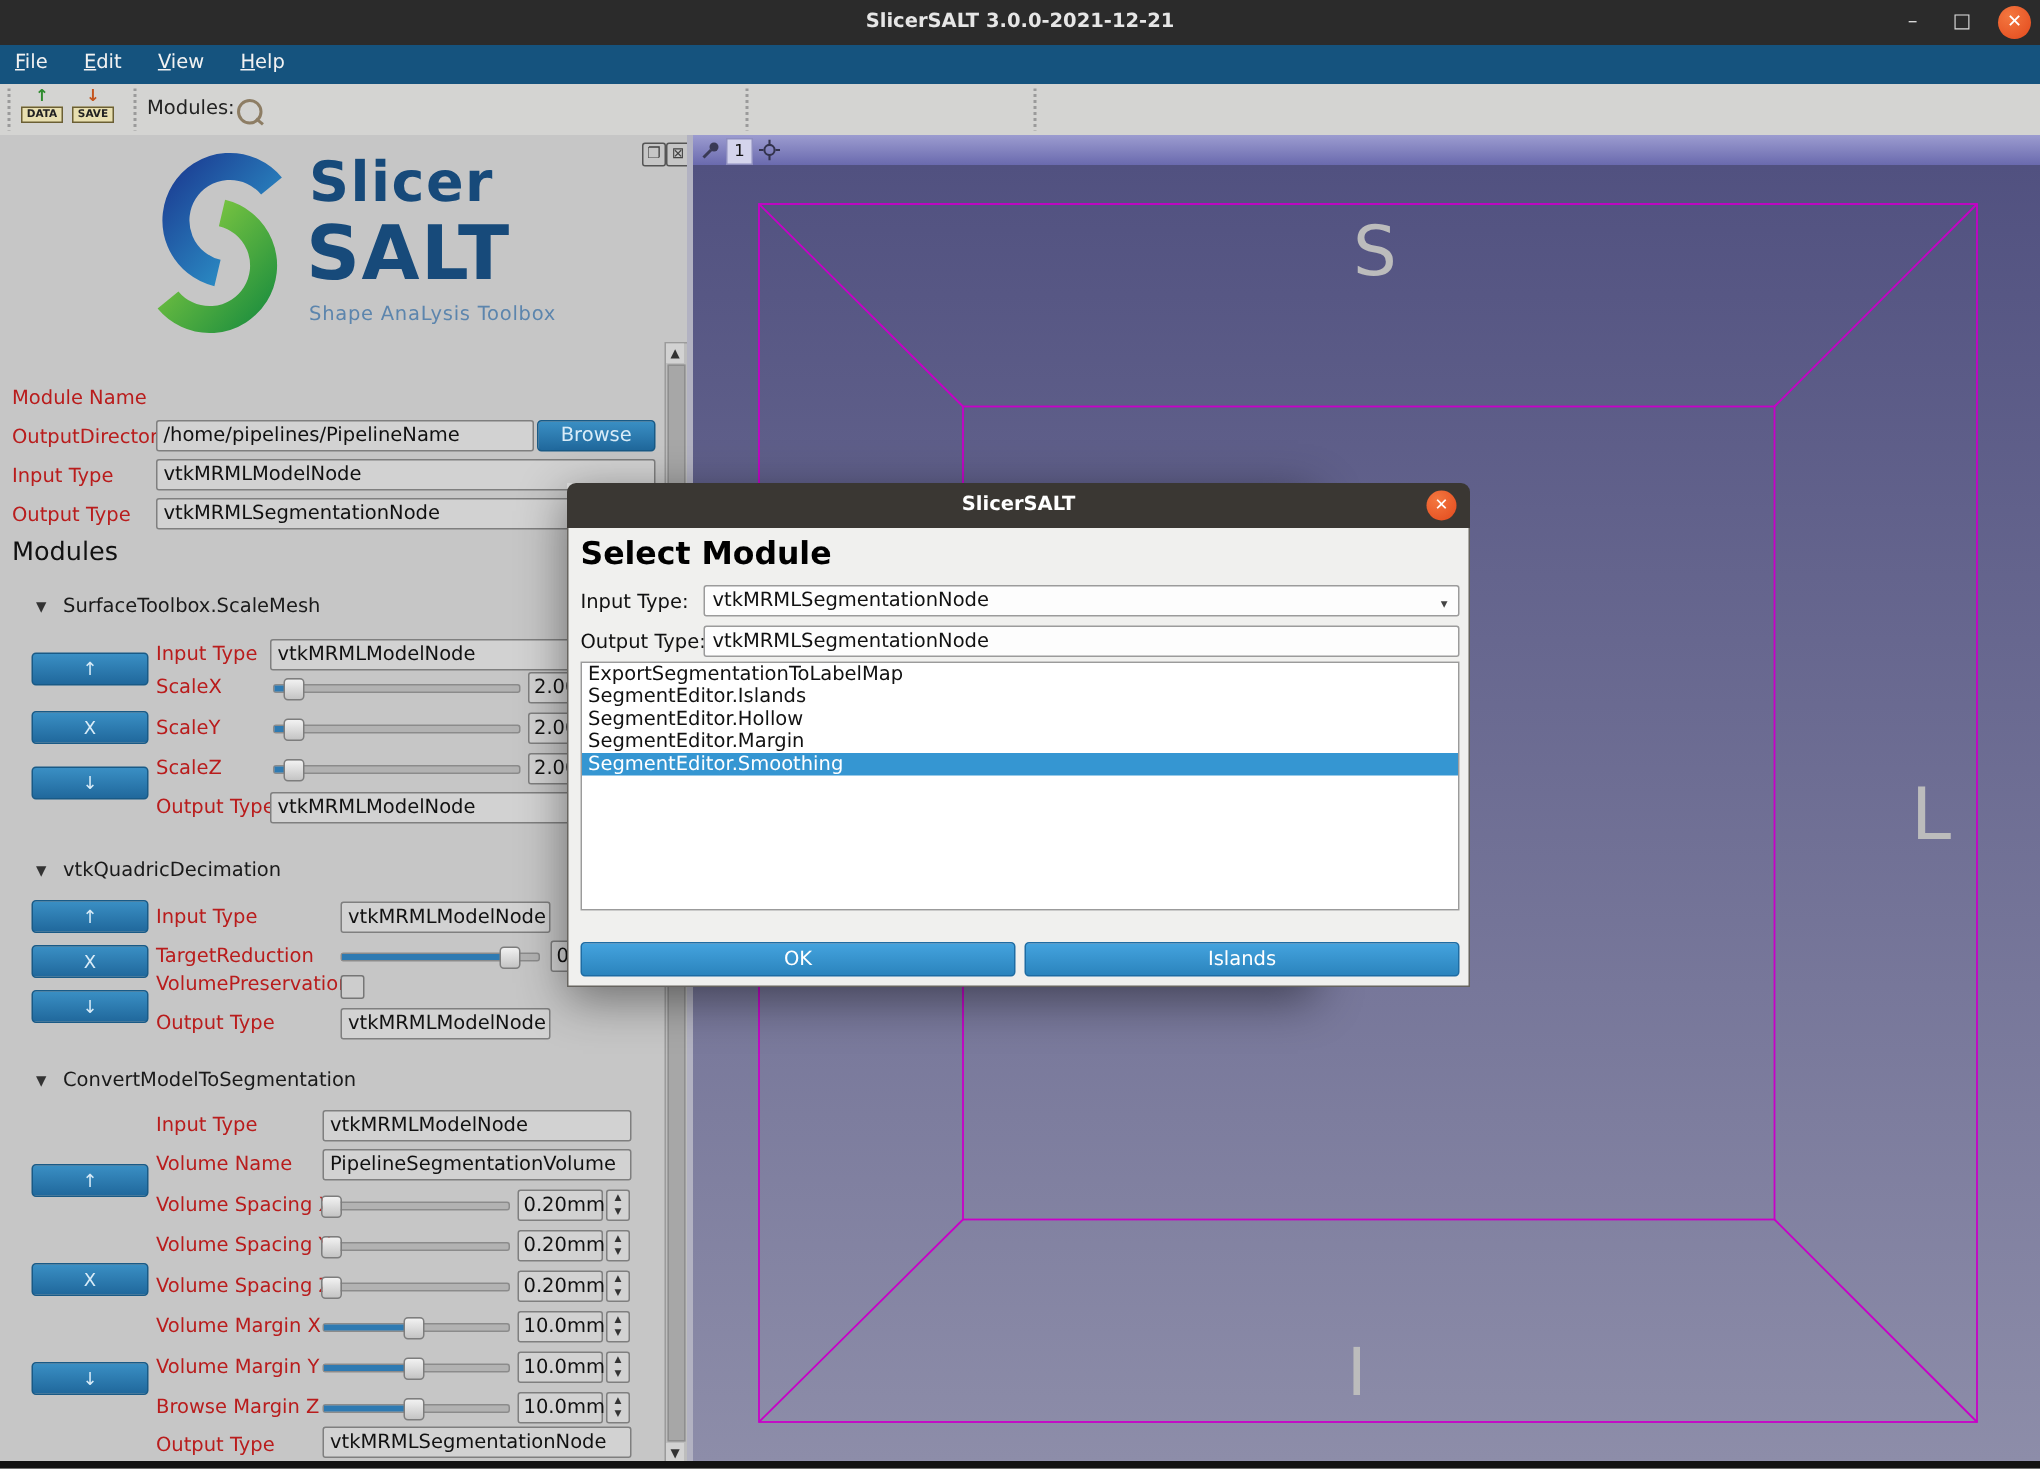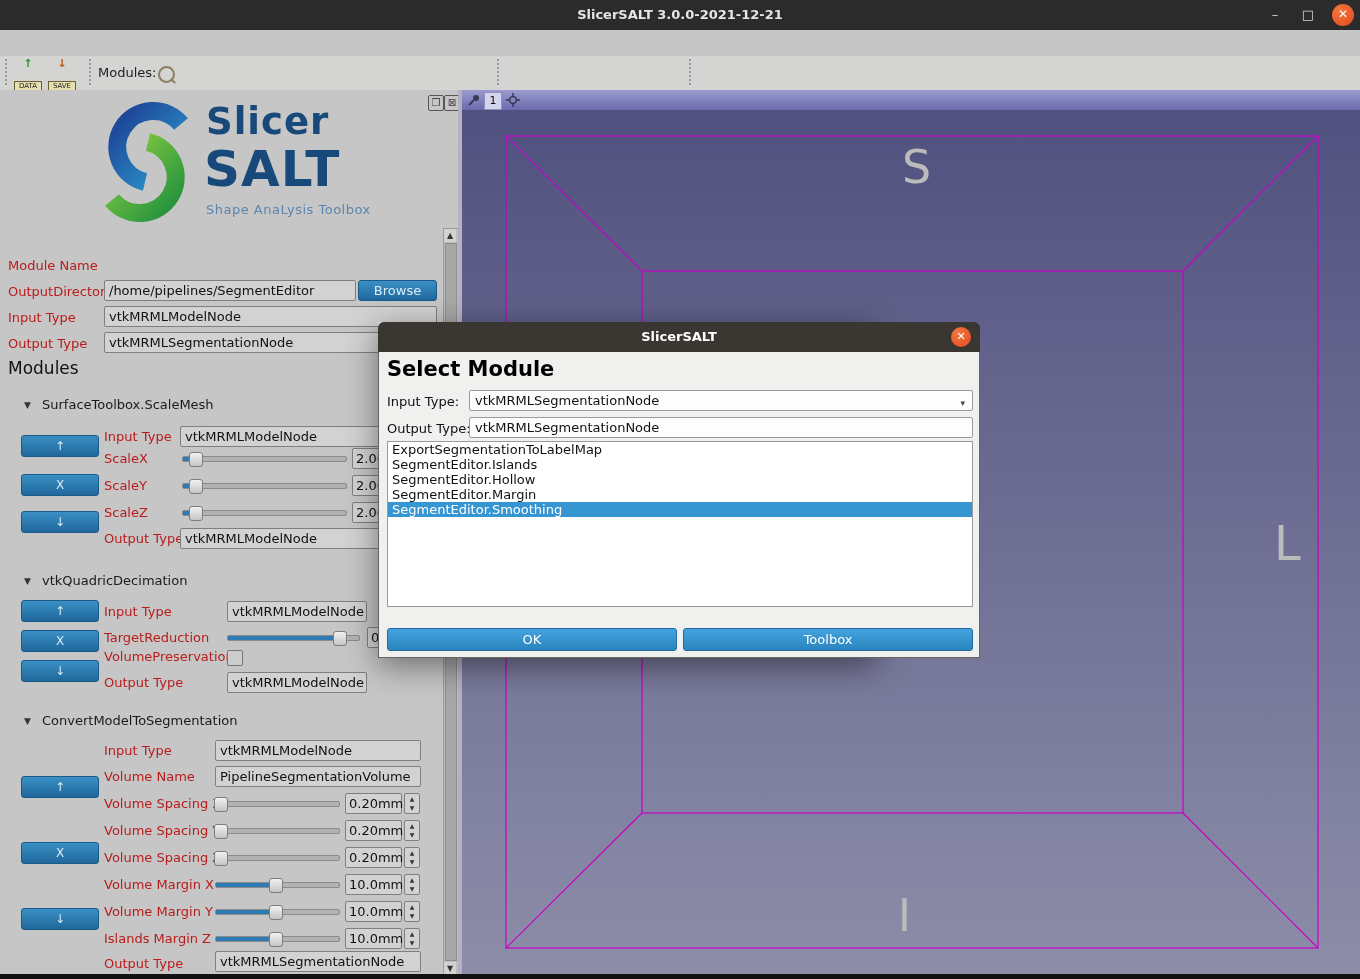--- a/index.html
+++ b/index.html
@@ -21,22 +21,22 @@
   .menu-item{display:inline-block;padding:4px 10px;color:#f2f2f2;font-size:13px;}
   .menu-item::first-letter{text-decoration:underline;}
 
   
   #toolbar{left:0;top:56px;width:1360px;height:34px;background:#d4d4d2;border-bottom:1px solid #a8a8a8;}
   .tsep{top:3px;width:3px;height:28px;
      background-image:repeating-linear-gradient(#9a9a9a 0 2px,transparent 2px 4px);
      background-size:2px 100%;background-repeat:no-repeat;background-position:center;}
   .chesticon{width:28px;height:28px;top:3px;text-align:center;}
   .chesticon .arr{display:block;font-size:11px;font-weight:bold;line-height:10px;}
-  .chesticon .tag{display:block;margin:12px auto;width:26px;background:#e8dfb0;border:1px solid #6b5f34;
-     font-size:7px;font-weight:normal;color:#222;line-height:9px;}
+  .chesticon .tag{display:block;margin:2px auto;width:26px;background:#e8dfb0;border:1px solid #6b5f34;
+     font-size:7px;font-weight:bold;color:#222;line-height:9px;}
   #modules-label{top:9px;color:#222;}
   .mag{width:13px;height:13px;border:2px solid #8d7d64;border-radius:50%;top:10px;}
   .mag::after{content:"";position:absolute;width:6px;height:2px;background:#8d7d64;
      left:10px;top:12px;transform:rotate(40deg);}
   #module-combo{top:60px;left:186px;width:204px;height:24px;background:#d9d9d7;
      border:1px solid #8f8f8f;border-radius:2px;}
   #module-combo .gicon{position:absolute;left:4px;top:4px;width:16px;height:16px;
      background:linear-gradient(#7e93b8 0 3px,#cfd8e6 3px 5px,#7e93b8 5px 8px,#cfd8e6 8px 10px,#7e93b8 10px 13px,#cfd8e6 13px 16px);
      border:1px solid #55688a;}
   #module-combo .val{position:absolute;left:26px;top:3px;font-size:13px;color:#111;}
@@ -144,20 +144,26 @@
 
 <div id="app">
 
   <div id="titlebar" class="abs">
     <div class="title">SlicerSALT 3.0.0-2021-12-21</div>
     <div class="abs wctl" style="left:1266px;">–</div>
     <div class="abs wctl" style="left:1299px;">□</div>
     <div class="abs" id="win-close" style="left:1332px;">✕</div>
   </div>
 
+  <div id="menubar" class="abs">
+    <span class="menu-item">File</span>
+    <span class="menu-item">Edit</span>
+    <span class="menu-item">View</span>
+    <span class="menu-item">Help</span>
+  </div>
 
   <div id="toolbar" class="abs">
     <div class="abs tsep" style="left:4px;"></div>
     <div class="abs chesticon" style="left:14px;">
       <span class="arr" style="color:#2e8b2e;">↑</span>
       <span class="tag">DATA</span>
     </div>
     <div class="abs chesticon" style="left:48px;">
       <span class="arr" style="color:#c4541d;">↓</span>
       <span class="tag">SAVE</span>
@@ -225,21 +231,21 @@
 
     <div id="vscroll" class="abs">
       <div class="sbtn" style="top:0;">▲</div>
       <div class="sthumb"></div>
       <div class="sbtn" style="bottom:0;">▼</div>
     </div>
 
     <div class="lbl" style="left:8px;top:168px;">Module Name</div>
 
     <div class="lbl" style="left:8px;top:194px;">OutputDirectory</div>
-    <div class="input" style="left:104px;top:190px;width:252px;">/home/pipelines/SegmentEditor</div>
+    <div class="input" style="left:104px;top:190px;width:252px;">/home/pipelines/PipelineName</div>
     <div class="bluebtn" style="left:358px;top:190px;width:79px;height:21px;line-height:19px;font-size:13px;">Browse</div>
 
     <div class="lbl" style="left:8px;top:220px;">Input Type</div>
     <div class="input" style="left:104px;top:216px;width:333px;">vtkMRMLModelNode</div>
 
     <div class="lbl" style="left:8px;top:246px;">Output Type</div>
     <div class="input" style="left:104px;top:242px;width:333px;">vtkMRMLSegmentationNode</div>
 
     <div class="abs" style="left:8px;top:268px;font-size:17px;color:#111;">Modules</div>
 
@@ -370,21 +376,21 @@
       <div class="track"></div>
         <div class="fill" style="width:48%"></div>
         <div class="knob" style="left:48%"></div>
     </div>
     <div class="spinbox" style="left:345px;top:811px;width:57px;">10.0mm</div>
     <div class="spinner" style="left:404px;top:811px;">
       <span>▲</span>
       <span>▼</span>
     </div>
 
-    <div class="lbl" style="left:104px;top:841px;">Islands Margin Z</div>
+    <div class="lbl" style="left:104px;top:841px;">Browse Margin Z</div>
     <div class="slider" style="left:215px;top:842px;width:125px;">
       <div class="track"></div>
         <div class="fill" style="width:48%"></div>
         <div class="knob" style="left:48%"></div>
     </div>
     <div class="spinbox" style="left:345px;top:838px;width:57px;">10.0mm</div>
     <div class="spinner" style="left:404px;top:838px;">
       <span>▲</span>
       <span>▼</span>
     </div>
@@ -448,17 +454,17 @@
 
       <div id="dlg-list">
         <div class="item">ExportSegmentationToLabelMap</div>
         <div class="item">SegmentEditor.Islands</div>
         <div class="item">SegmentEditor.Hollow</div>
         <div class="item">SegmentEditor.Margin</div>
         <div class="item sel">SegmentEditor.Smoothing</div>
       </div>
 
       <div class="dlg-btn" style="left:8px;width:290px;">OK</div>
-      <div class="dlg-btn" style="left:304px;width:290px;">Toolbox</div>
+      <div class="dlg-btn" style="left:304px;width:290px;">Islands</div>
     </div>
   </div>
 
 </div>
 
 </body></html>

